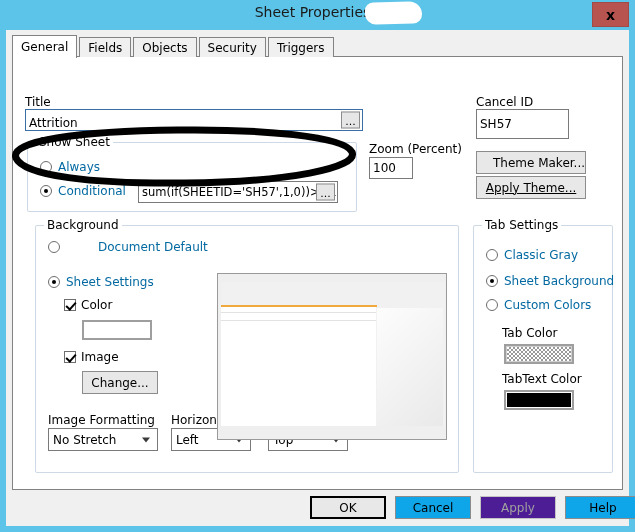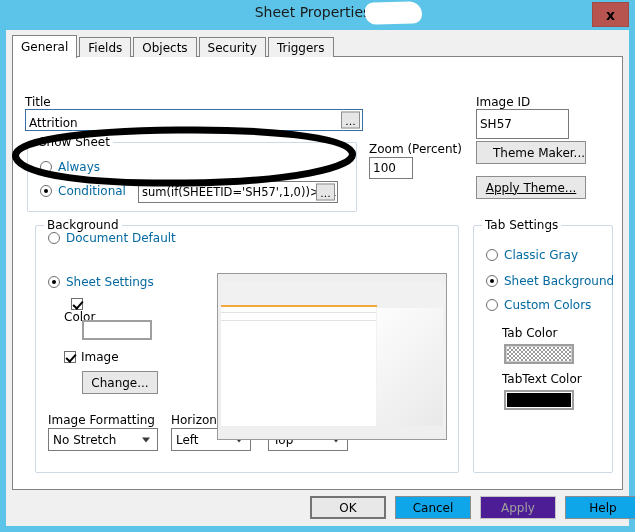--- a/index.html
+++ b/index.html
@@ -308,21 +308,21 @@
     position: absolute;
     top: 4px;
     width: 76px; height: 23px;
     background: #0ea5e9;
     border: 1px solid #8c8c8c;
     font-size: 12px; color: #000;
     font-family: "DejaVu Sans", sans-serif;
     display: flex; align-items: center; justify-content: center;
     cursor: pointer;
   }
-  .dlg-button.default { border: 2px solid #737373; background: #e8e8e8; }
+  .dlg-button.default { border: 2px solid #000000; background: #e8e8e8; }
   .dlg-button.disabled { color: #a0a0a0; border-color: #c4c4c4; background: #4c1d95; cursor: default; }
 
   
   #annotation {
     position: absolute;
     left: 0; top: 0;
     width: 635px; height: 532px;
     pointer-events: none;
     z-index: 50;
   }
@@ -349,26 +349,26 @@
     </div>
 
     <div id="tabpage">
 
       <div class="label" style="left:12px; top:38px;">Title</div>
       <div class="textbox focusborder" style="left:12px; top:52px; width:338px; height:22px;" title="Attrition">
         <span>Attrition</span>
         <span class="ellipsis-btn">...</span>
       </div>
 
-      <div class="label" style="left:463px; top:38px;">Image ID</div>
+      <div class="label" style="left:463px; top:38px;">Cancel ID</div>
       <div class="textbox" style="left:463px; top:52px; width:93px; height:30px;">
         <span>SH57</span>
       </div>
 
-      <div class="button" style="left:463px; top:84px; width:110px; height:23px;padding-left:16px;">Theme Maker...</div>
+      <div class="button" style="left:463px; top:94px; width:110px; height:23px;padding-left:16px;">Theme Maker...</div>
       <div class="button" style="left:463px; top:119px; width:110px; height:23px;text-decoration:underline;">Apply Theme...</div>
 
       <div class="groupbox" style="left:14px; top:85px; width:330px; height:70px;">
         <div class="group-title">Show Sheet</div>
 
         <div class="radio-row" style="left:12px; top:17px;">
           <span class="radio"></span>
           <span class="radio-label">Always</span>
         </div>
 
@@ -384,31 +384,31 @@
       </div>
 
       <div class="label" style="left:356px; top:85px;">Zoom (Percent)</div>
       <div class="textbox" style="left:356px; top:100px; width:44px; height:22px;">
         <span>100</span>
       </div>
 
       <div class="groupbox" style="left:22px; top:168px; width:424px; height:248px;">
         <div class="group-title">Background</div>
 
-        <div class="radio-row" style="left:12px; top:5px;">
+        <div class="radio-row" style="left:12px; top:14px;gap:32px;">
           <span class="radio"></span>
           <span class="radio-label">Document Default</span>
         </div>
 
         <div class="radio-row" style="left:12px; top:49px;">
           <span class="radio checked"></span>
           <span class="radio-label">Sheet Settings</span>
         </div>
 
-        <div class="check-row" style="left:28px; top:72px;flex-direction:column;">
+        <div class="check-row" style="left:28px; top:72px;">
           <span class="checkbox checked"></span>
           <span class="check-label">Color</span>
         </div>
 
         <div class="swatch" style="left:46px; top:94px; width:70px; height:20px;">
           <div class="swatch-inner"></div>
         </div>
 
         <div class="check-row" style="left:28px; top:124px;">
           <span class="checkbox checked"></span>

